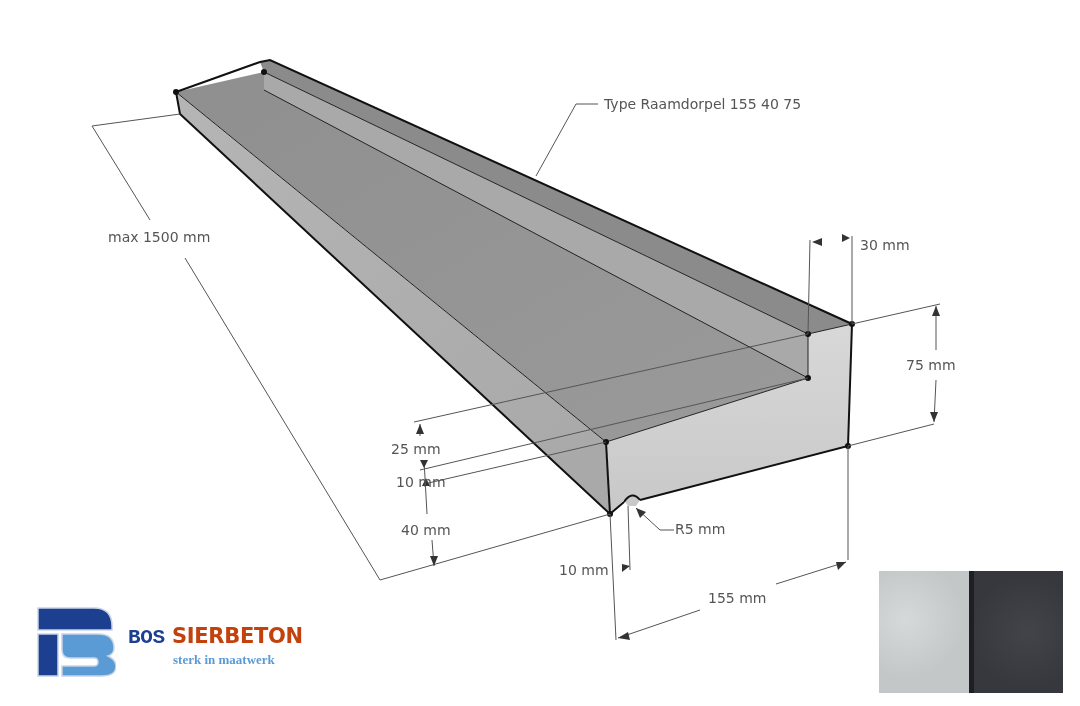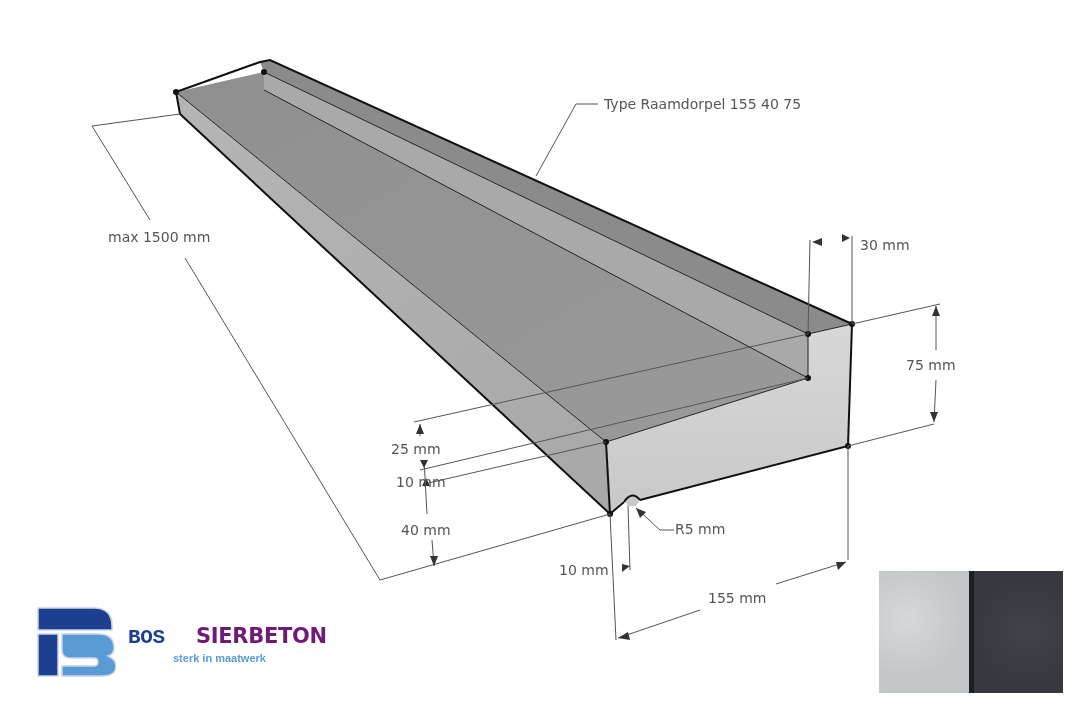--- a/index.html
+++ b/index.html
@@ -5,23 +5,23 @@
   html, body { margin: 0; padding: 0; background: #ffffff; }
   body { width: 1080px; height: 706px; position: relative; overflow: hidden;
          font-family: "DejaVu Sans", sans-serif; }
   #drawing { position: absolute; left: 0; top: 0; }
   .dim { font-family: "DejaVu Sans", sans-serif; font-size: 14px; fill: #555555; }
   .logo { position: absolute; left: 36px; top: 606px; width: 300px; height: 72px; }
   .logo-mark { position: absolute; left: 0; top: 0; width: 80px; height: 72px; }
   .brand { position: absolute; left: 92px; top: 18px; font-family: "DejaVu Sans", sans-serif;
            font-weight: bold; font-size: 21px; letter-spacing: -0.3px; white-space: nowrap; }
   .brand .b1 { color: #1d3f8f; font-family: Liberation Mono, monospace; }
-  .brand .b2 { color: #701a75; margin-left: 24px; }
-  .tagline { position: absolute; left: 137px; top: 46px; font-family: Liberation Sans, sans-serif;
-             font-weight: bold; font-size: 11px; color: #5b9bd5; white-space: nowrap; }
+  .brand .b2 { color: #c2410c; }
+  .tagline { position: absolute; left: 137px; top: 46px; font-family: Liberation Serif, serif;
+             font-weight: bold; font-size: 13px; color: #5b9bd5; white-space: nowrap; }
   .swatch { position: absolute; left: 879px; top: 571px; width: 184px; height: 122px; display: flex; }
   .swatch .light { width: 90px; height: 100%; background: #c9cccd;
                    background-image: radial-gradient(circle at 30% 40%, #d6d9da 0, #c4c7c8 60%); }
   .swatch .sep { width: 5px; height: 100%; background: #1e1f22; }
   .swatch .dark { flex: 1; height: 100%; background: #3a3c42;
                   background-image: radial-gradient(circle at 60% 50%, #42444a 0, #36383d 70%); }
 </style>
 </head>
 <body>
 

